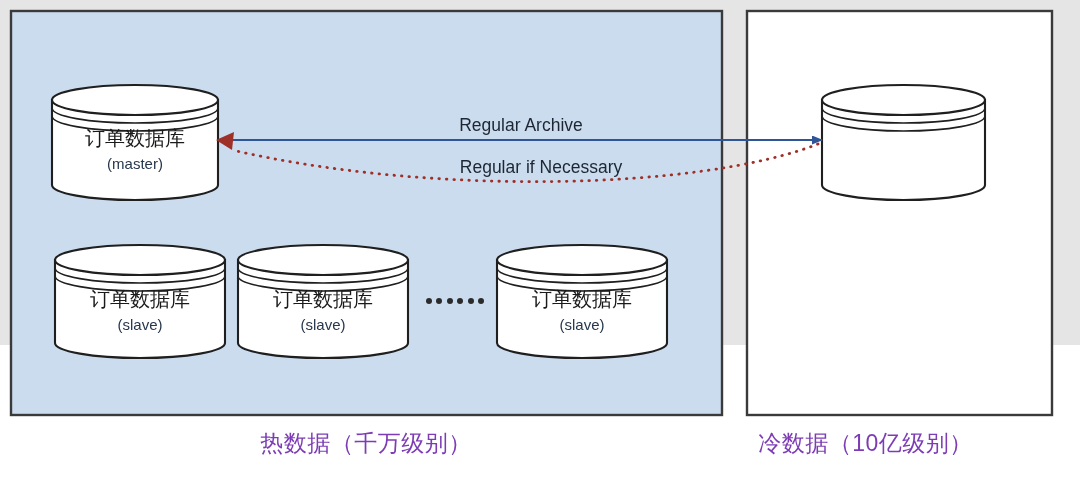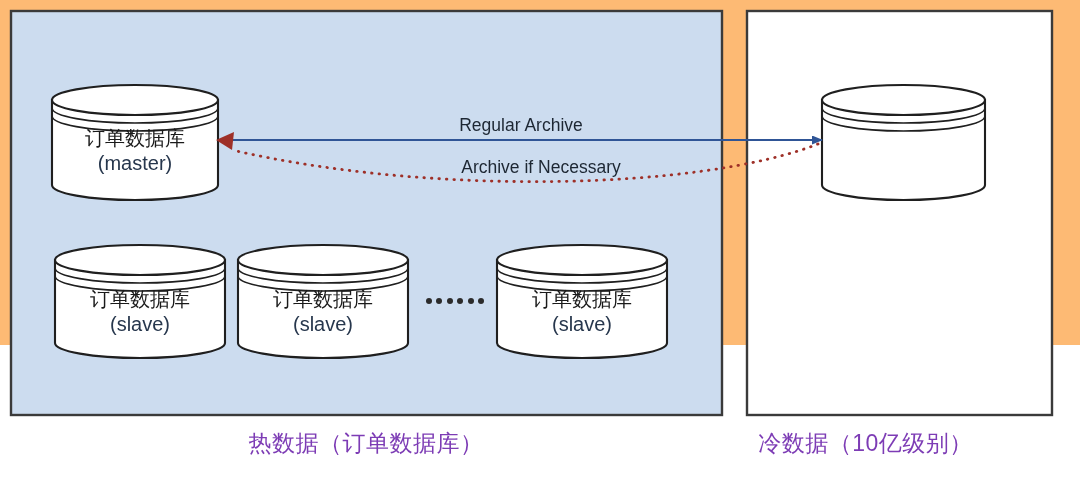--- a/index.html
+++ b/index.html
@@ -10,21 +10,21 @@
   body {
     width: 1080px;
     height: 479px;
     font-family: "Liberation Sans", "DejaVu Sans", sans-serif;
     overflow: hidden;
   }
   #stage {
     position: relative;
     width: 1080px;
     height: 345px;
-    background: #fdba74;
+    background: #e5e5e5;
   }
   #diagram-svg {
     position: absolute;
     left: 0;
     top: 0;
     width: 1080px;
     height: 479px;
     display: block;
   }
   .panel-caption {
@@ -56,21 +56,21 @@
     pointer-events: none;
   }
   .db-label .line-cn {
     display: block;
     font-size: 20px;
     line-height: 26px;
     color: #1a1a1a;
   }
   .db-label .line-role {
     display: block;
-    font-size: 20px;
+    font-size: 15px;
     line-height: 25px;
     color: #27374d;
   }
   .edge-label {
     position: absolute;
     color: #1d2733;
     font-size: 17.5px;
     white-space: nowrap;
     text-align: center;
     font-family: "Liberation Sans", "DejaVu Sans", sans-serif;
@@ -187,18 +187,18 @@
   <div class="ellipsis-dots">
     <i></i>
     <i></i>
     <i></i>
     <i></i>
     <i></i>
     <i></i>
   </div>
 
   <div class="edge-label" id="label-archive">Regular Archive</div>
-  <div class="edge-label" id="label-restore">Archive if Necessary</div>
-
-  <div class="panel-caption" id="caption-hot">热数据（订单数据库）</div>
+  <div class="edge-label" id="label-restore">Regular if Necessary</div>
+
+  <div class="panel-caption" id="caption-hot">热数据（千万级别）</div>
   <div class="panel-caption" id="caption-cold">冷数据（10亿级别）</div>
 
 </div>
 
 </body></html>

